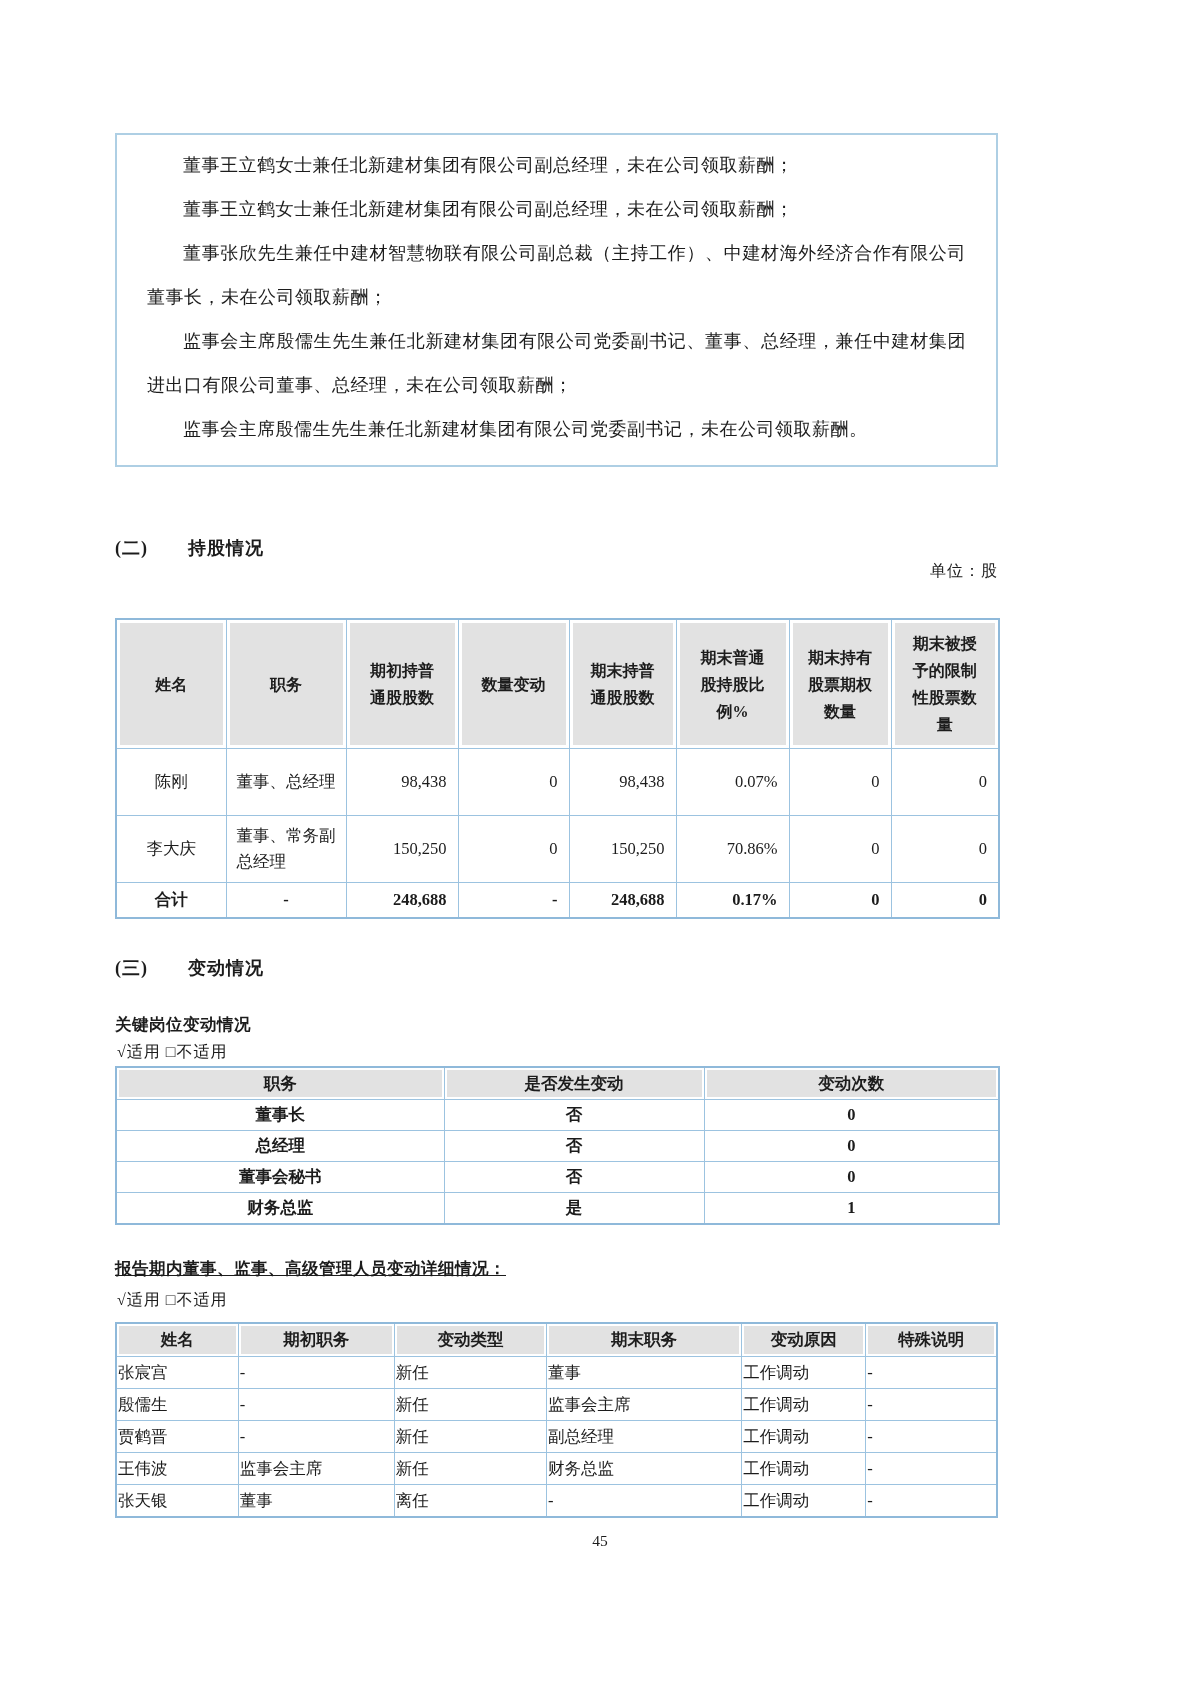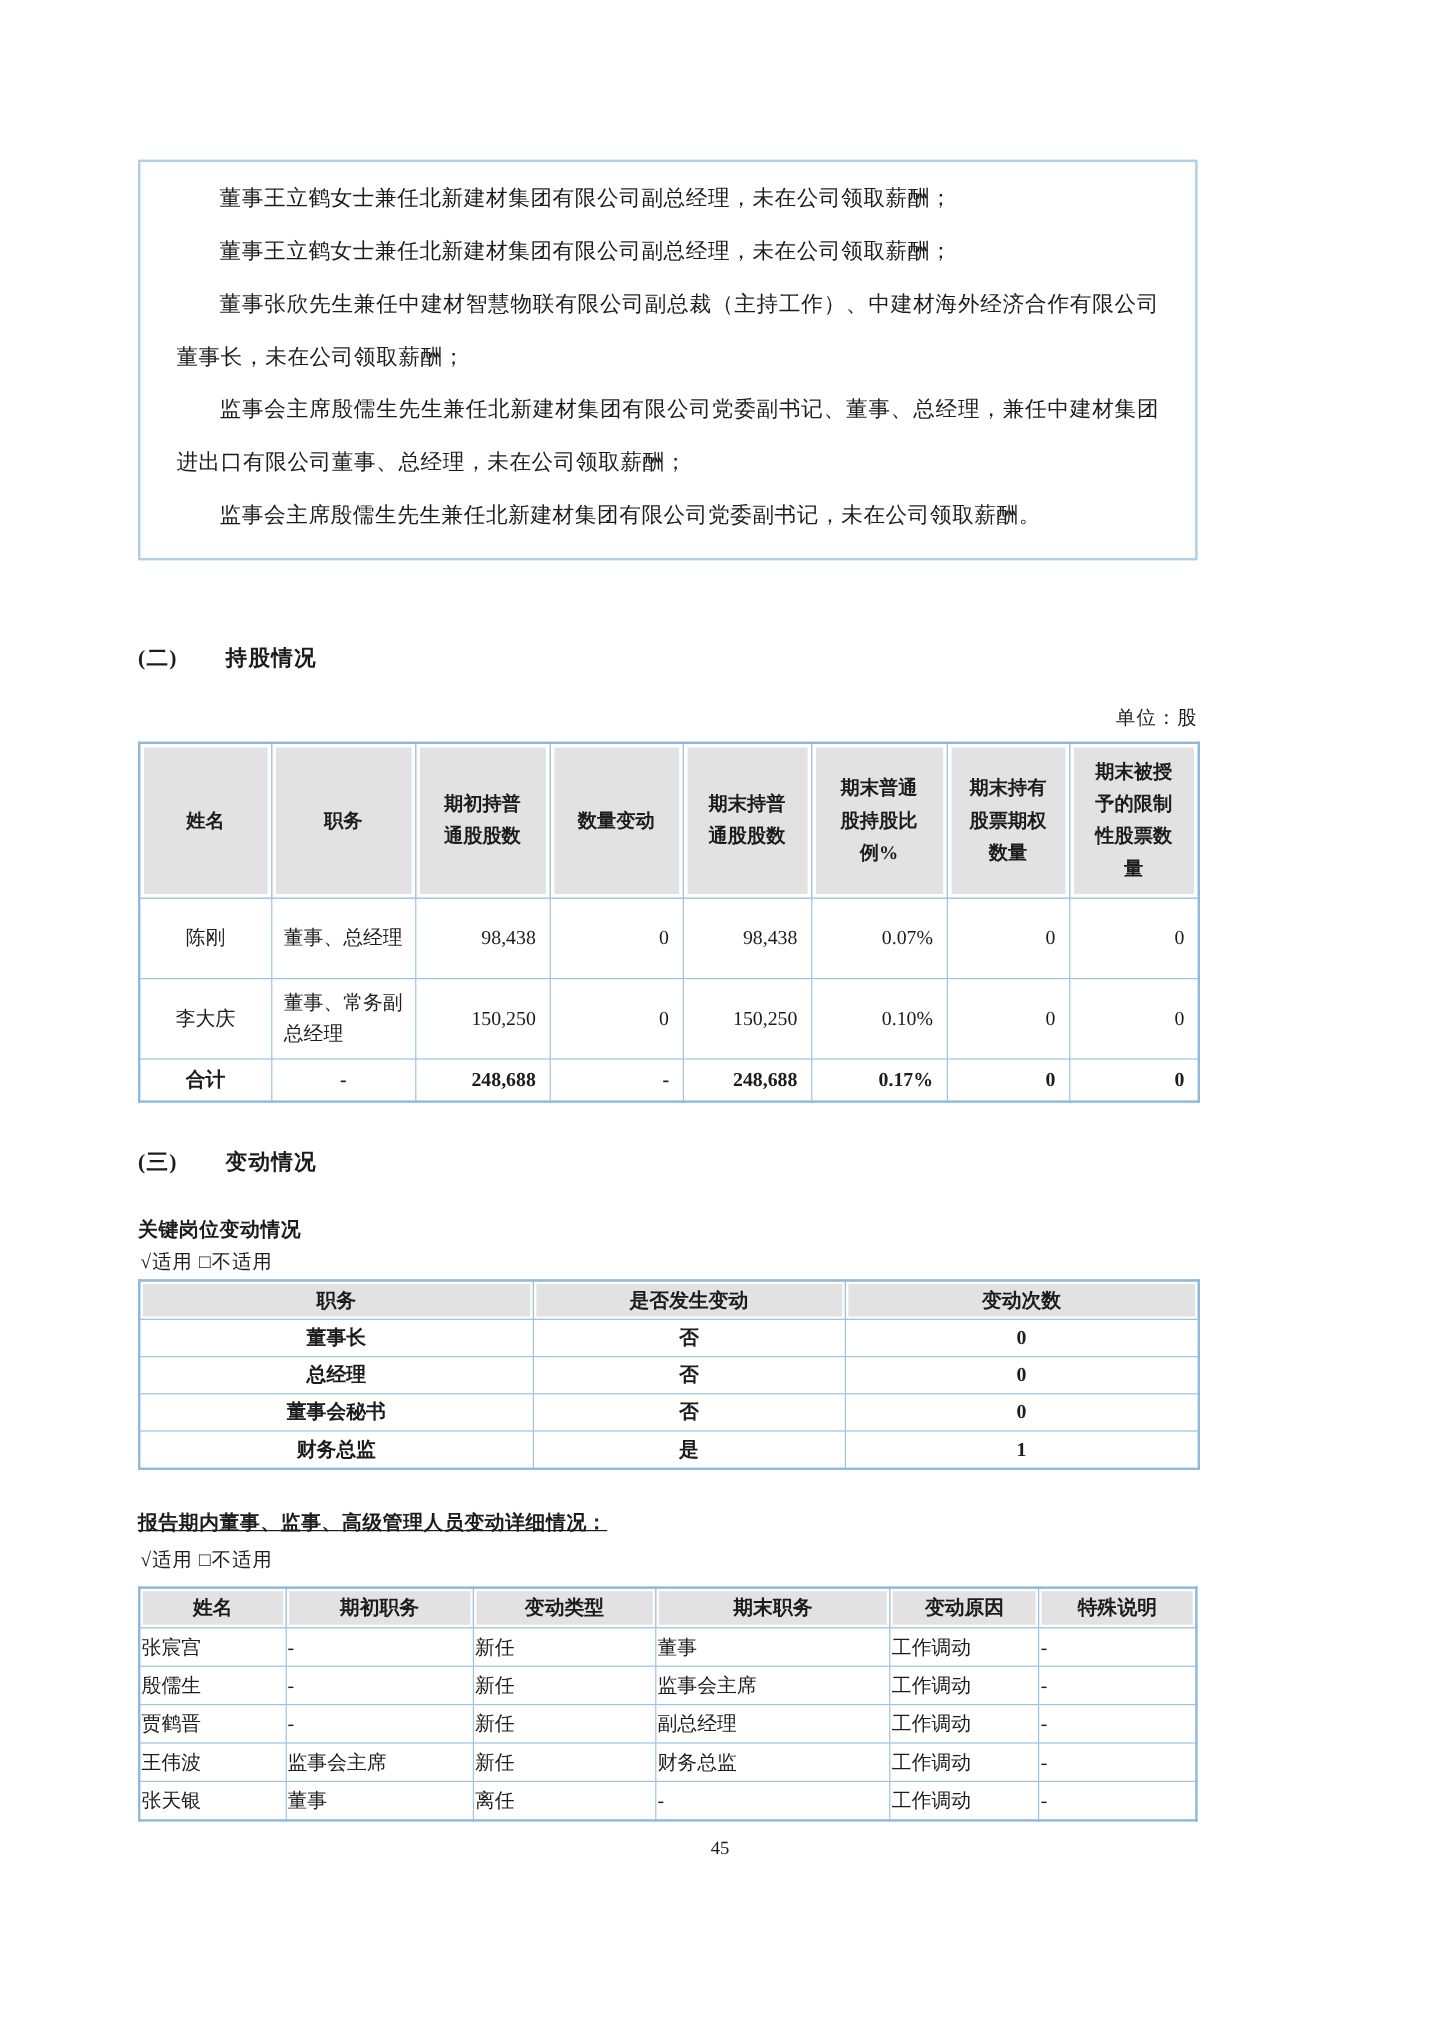--- a/index.html
+++ b/index.html
@@ -22,21 +22,21 @@
     position:absolute;left:115px;font-size:18px;font-weight:700;letter-spacing:1px;
   }
   .sec-heading .num{margin-right:40px;}
   .sub-heading{
     position:absolute;left:115px;font-size:16.5px;font-weight:700;letter-spacing:0.5px;
   }
   .applicable{
     position:absolute;left:117px;font-size:16px;letter-spacing:1px;
   }
   .unit-note{
-    position:absolute;right:202px;top:588px;font-size:16px;letter-spacing:1px;font-family:Liberation Mono, monospace;
+    position:absolute;right:202px;top:561px;font-size:16px;letter-spacing:1px;font-family:Liberation Mono, monospace;
   }
   
   table{
     position:absolute;left:115px;border-collapse:collapse;table-layout:fixed;
     width:883px;box-sizing:border-box;
     font-family:"Liberation Serif","DejaVu Serif",serif;color:#1c1c1c;
   }
   table, th, td{border:1px solid #9cc3e0;}
   table{border:2px solid #8fb9da;}
   th{
@@ -119,21 +119,21 @@
       <td class="c-num">0.07%</td>
       <td class="c-num">0</td>
       <td class="c-num">0</td>
     </tr>
     <tr class="r2">
       <td class="c-name">李大庆</td>
       <td class="c-pos">董事、常务副总经理</td>
       <td class="c-num">150,250</td>
       <td class="c-num">0</td>
       <td class="c-num">150,250</td>
-      <td class="c-num">0.10%</td>
+      <td class="c-num">70.86%</td>
       <td class="c-num">0</td>
       <td class="c-num">0</td>
     </tr>
     <tr class="total">
       <td class="c-name">合计</td>
       <td class="c-pos">-</td>
       <td class="c-num">248,688</td>
       <td class="c-num">-</td>
       <td class="c-num">248,688</td>
       <td class="c-num">0.17%</td>

